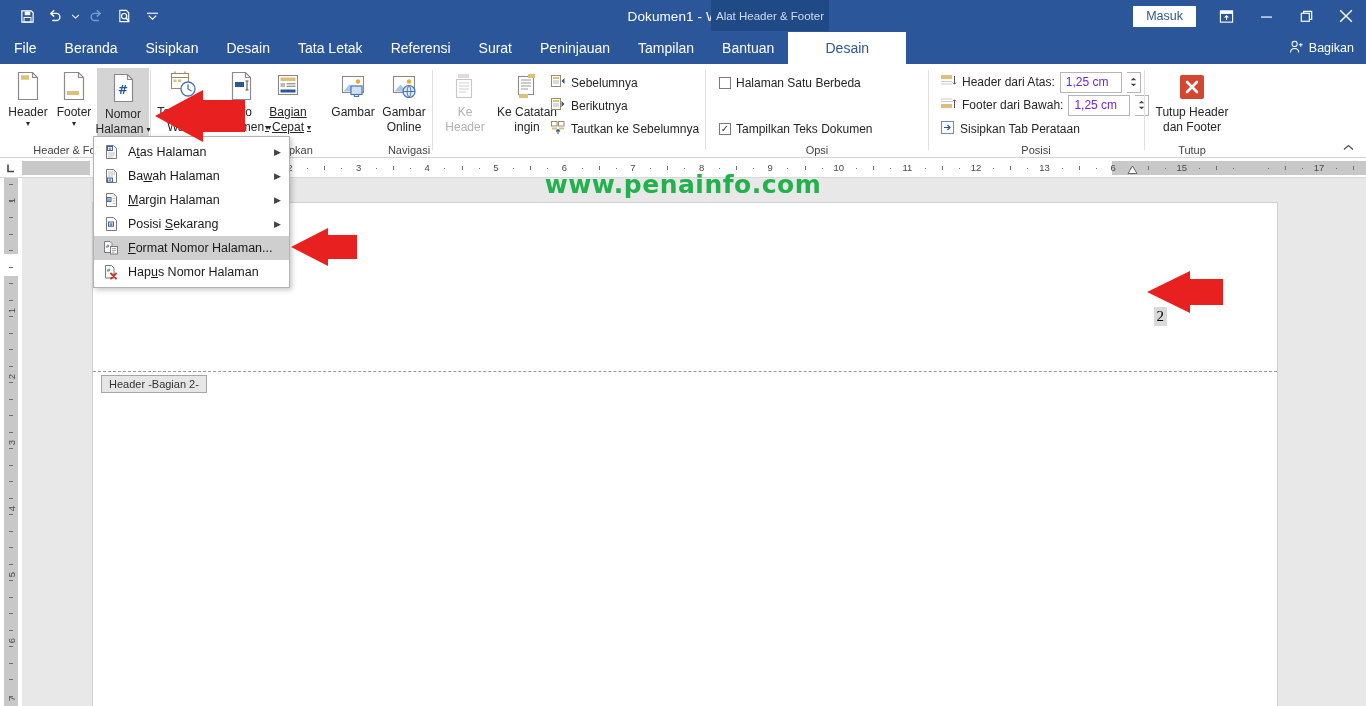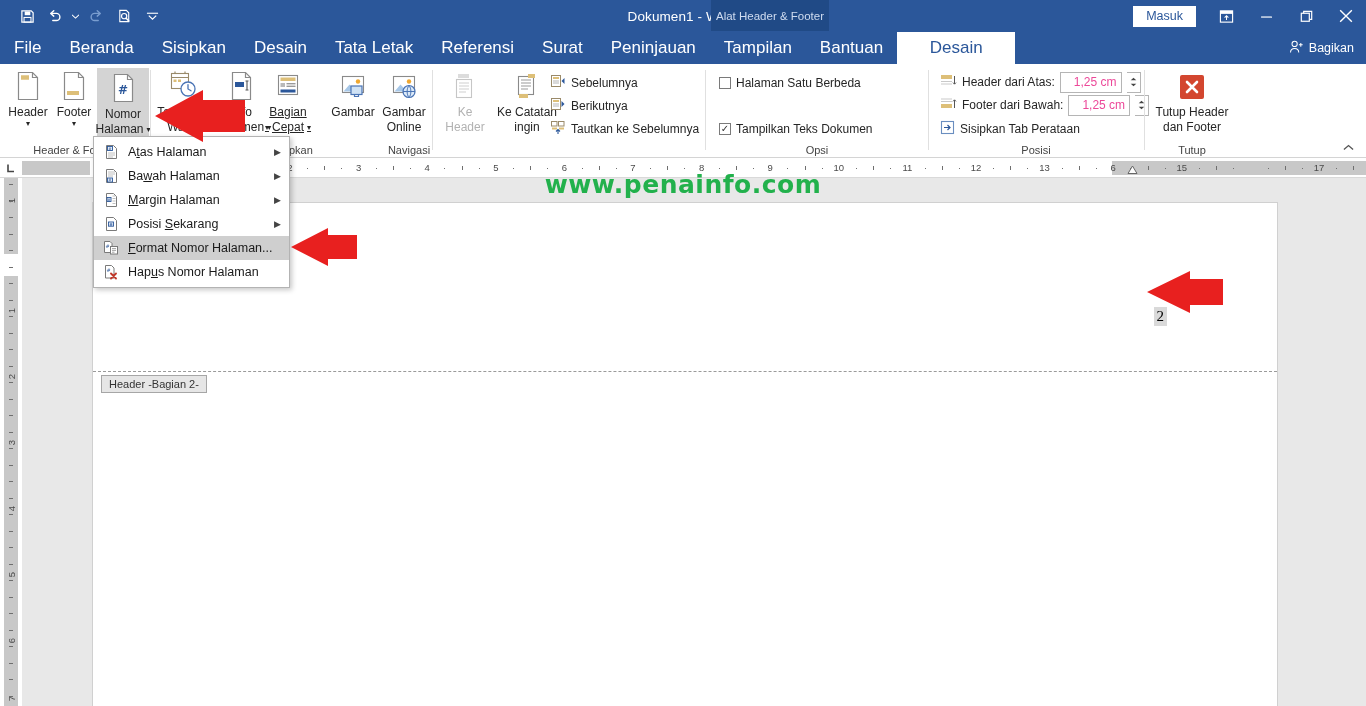--- a/index.html
+++ b/index.html
@@ -38,21 +38,21 @@
   .win-ctl { width:40px; height:32px; display:flex; align-items:center; justify-content:center; }
 
   
   .tabsrow {
     position:absolute; left:0; top:32px; width:1366px; height:32px;
     background:#2b579a;
   }
   .tabs { position:absolute; left:0; top:0; height:32px; display:flex; align-items:stretch; }
   .tab {
     display:flex; align-items:center; padding:0 14px; height:32px;
-    color:#ffffff; font-size:17px; white-space:nowrap;
+    color:#ffffff; font-size:14px; white-space:nowrap;
   }
   .tab.active { background:#ffffff; color:#2b579a; }
   .tellme {
     position:absolute; left:843px; top:0; height:32px;
     display:flex; align-items:center; gap:7px;
     color:#ffffff; font-size:12.5px;
   }
   .share {
     position:absolute; right:12px; top:0; height:32px;
     display:flex; align-items:center; gap:5px; color:#ffffff; font-size:12.5px;
@@ -84,21 +84,21 @@
     position:absolute; display:flex; align-items:center; gap:5px;
     font-size:12px; color:#262626; white-space:nowrap; height:22px;
   }
   .chk {
     width:12px; height:12px; border:1px solid #7a7a7a; background:#fff;
     display:inline-flex; align-items:center; justify-content:center;
     font-size:10px; color:#333; line-height:1;
   }
   .spin {
     width:62px; height:21px; border:1px solid #b5b5b5; background:#fff;
-    font-size:12px; color:#ec4899; display:flex; align-items:center; padding-left:13px;
+    font-size:12px; color:#6d28d9; display:flex; align-items:center; padding-left:5px;
   }
   .spin-btns {
     width:14px; height:21px; border:1px solid #b5b5b5; border-left:0; background:#fff;
     display:flex; flex-direction:column; align-items:center; justify-content:center; gap:2px;
   }
   .ribbon-collapse {
     position:absolute; right:8px; top:138px; width:20px; height:18px;
     display:flex; align-items:center; justify-content:center; color:#666;
   }
 

